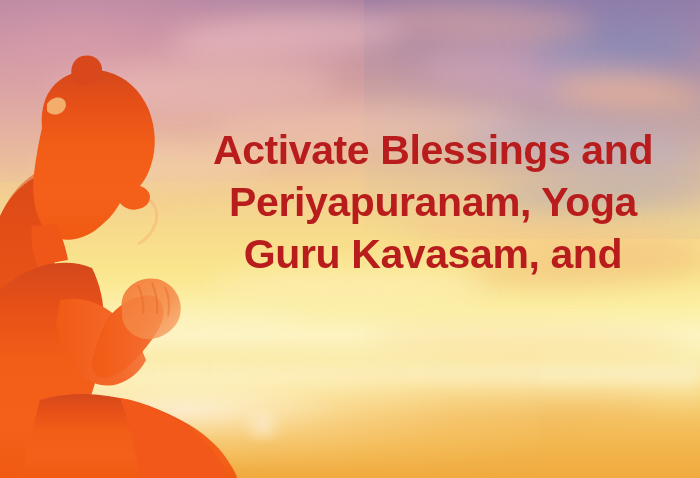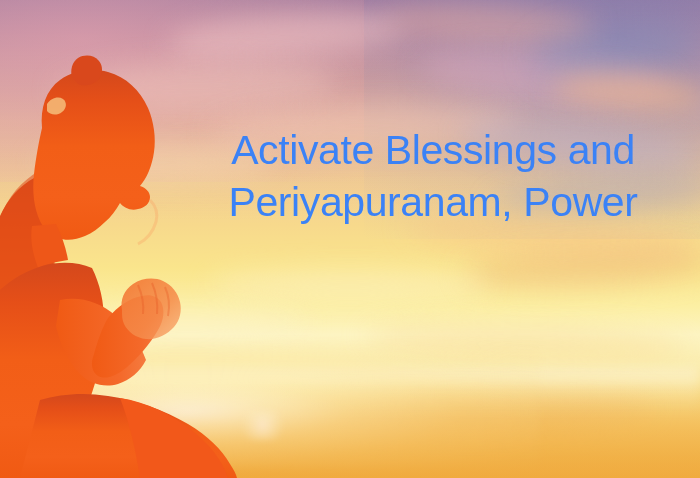--- a/index.html
+++ b/index.html
@@ -148,23 +148,23 @@
     position: absolute;
     left: 188px;
     top: 124px;
     width: 490px;
     text-align: center;
     z-index: 40;
   }
   .title-line {
     font-family: "Liberation Sans", sans-serif;
     font-size: 41px;
-    font-weight: normal;
+    font-weight: bold;
     line-height: 52px;
-    color: #3b82f6;
+    color: #b91c1c;
     letter-spacing: -0.4px;
     white-space: nowrap;
   }
 </style>
 </head>
 <body>
 
 <div id="banner">
 
   <div class="sky-base"></div>
@@ -317,16 +317,17 @@
              L 140,478
              C 136,452 130,424 120,398 Z" fill="#f2581a"></path>
 
     <path d="M 150,200
              C 156,206 158,214 156,222
              C 153,232 146,240 138,244" stroke="#f8a464" stroke-width="3" fill="none" opacity="0.35"></path>
   </svg>
 
   <div class="title-block">
     <div class="title-line">Activate Blessings and</div>
-    <div class="title-line">Periyapuranam, Power</div>
+    <div class="title-line">Periyapuranam, Yoga</div>
+    <div class="title-line">Guru Kavasam, and</div>
   </div>
 
 </div>
 
 </body></html>

